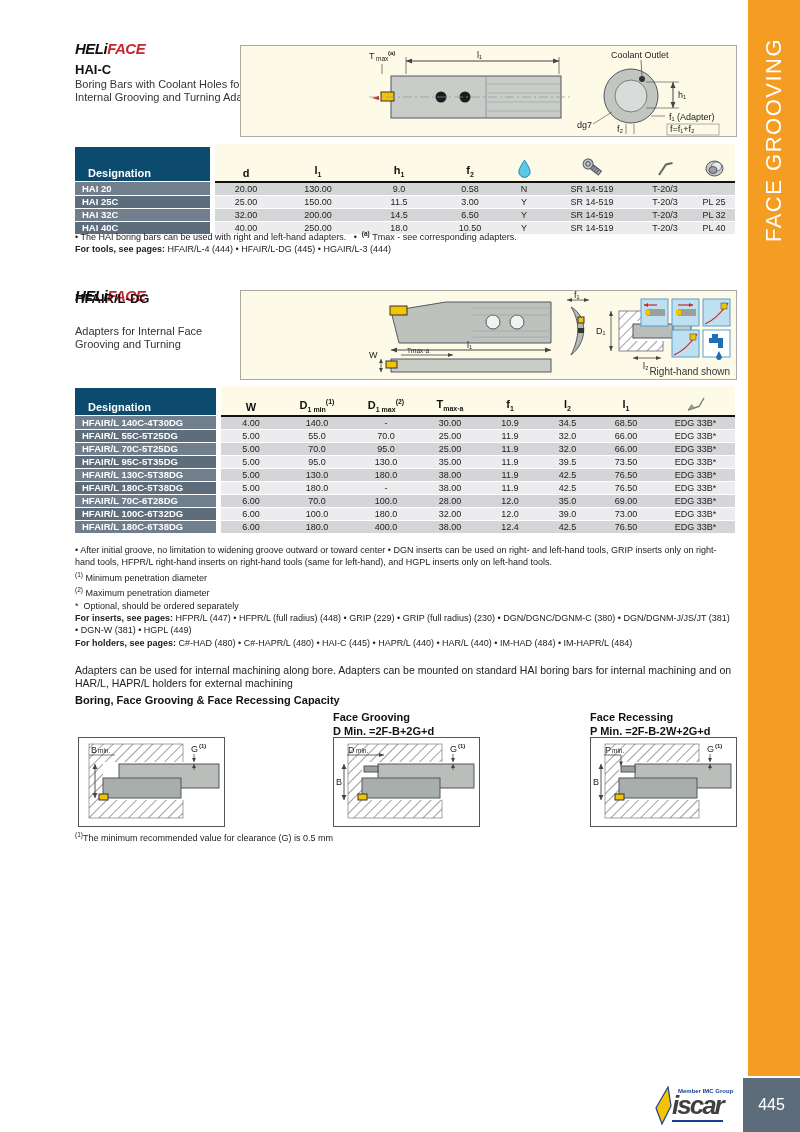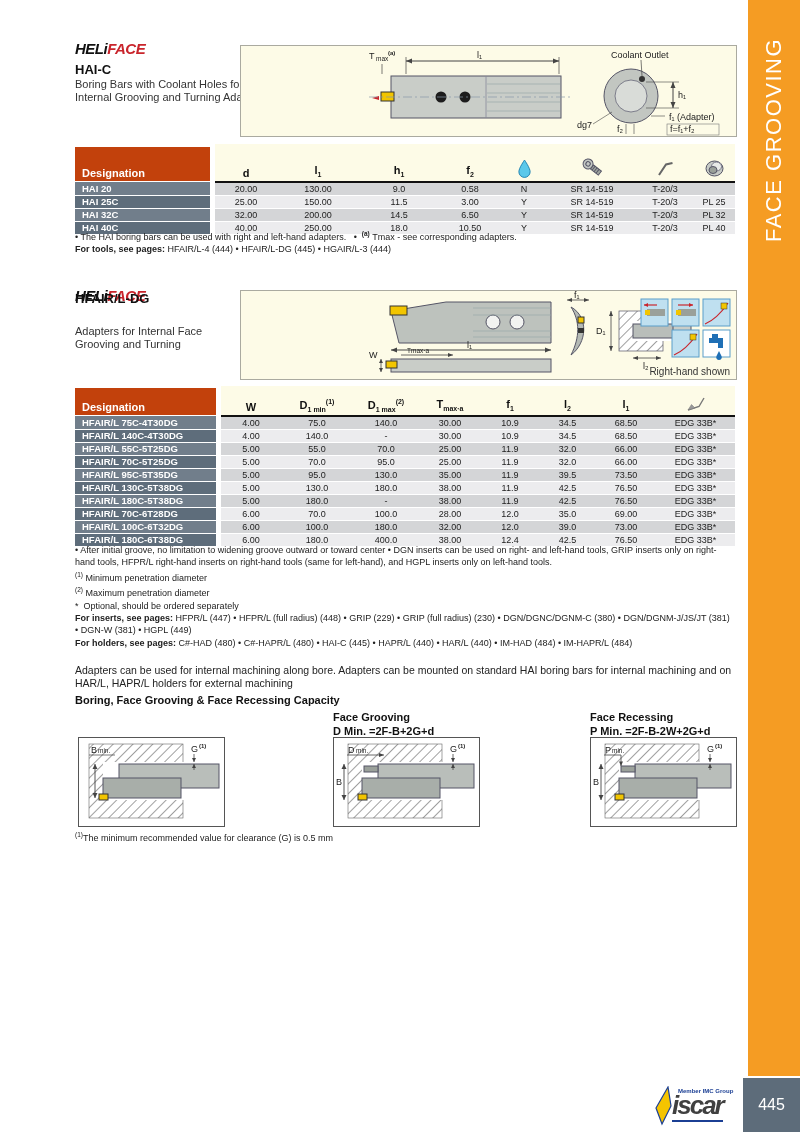--- a/index.html
+++ b/index.html
@@ -24,21 +24,21 @@
   
   .panel{position:absolute;left:240px;width:495px;background:#FDFBE7;border:1px solid #AAAAA0;}
   .rh-note{font-size:10px;fill:#333;}
   
   .spec-table{position:absolute;left:75px;border-collapse:collapse;table-layout:fixed;width:660px;}
   .spec-table th,.spec-table td{padding:0;overflow:hidden;white-space:nowrap;}
   .spec-table thead th{background:#FDFBE7;vertical-align:bottom;text-align:center;
        border-bottom:2px solid #111;font-size:11px;font-weight:bold;padding-bottom:2px;color:#111;}
   #table1 thead th{height:32px;}
   #table2 thead th{height:25px;}
-  .spec-table thead th.desig-th{background:#c2410c;color:#fff;text-align:left;padding-left:7px;
+  .spec-table thead th.desig-th{background:#0c4a6e;color:#fff;text-align:left;padding-left:13px;
        border-bottom:1px solid #fff;border-top:7px solid #fff;}
   #table2 thead th.desig-th{border-top:5px solid #fff;}
   .spec-table th.gap-th,.spec-table td.gap{background:#fff;border-bottom:none;}
   .spec-table sub{font-size:7px;}
   .spec-table sup{font-size:7px;vertical-align:super;}
   .spec-table tbody td{font-size:9px;text-align:center;height:12px;border-bottom:1px solid #fff;color:#222;}
   .spec-table tbody td.desig{color:#fff;font-weight:bold;text-align:left;padding-left:7px;font-size:9.5px;}
   .spec-table tbody tr:nth-child(odd) td.desig{background:#717E8B;}
   .spec-table tbody tr:nth-child(odd) td.val{background:#D4D5D7;}
   .spec-table tbody tr:nth-child(even) td.desig{background:#5E6D7B;}
@@ -367,32 +367,20 @@
           <th class="icon-th">
             <svg width="20" height="16" viewBox="0 0 20 16">
               <path d="M2 14 L13 10.5 L18 2" fill="none" stroke="#777" stroke-width="1.4"></path>
               <path d="M2 14 L9 12 L5.5 8.5 Z" fill="#999" stroke="#777" stroke-width="0.5"></path>
             </svg>
           </th>
         </tr>
     </thead>
     <tbody>
         <tr>
-          <td class="desig">HFAIR/L 75C-4T30DG</td>
-          <td class="gap"></td>
-          <td class="val">4.00</td>
-          <td class="val">75.0</td>
-          <td class="val">140.0</td>
-          <td class="val">30.00</td>
-          <td class="val">10.9</td>
-          <td class="val">34.5</td>
-          <td class="val">68.50</td>
-          <td class="val">EDG 33B*</td>
-        </tr>
-        <tr>
           <td class="desig">HFAIR/L 140C-4T30DG</td>
           <td class="gap"></td>
           <td class="val">4.00</td>
           <td class="val">140.0</td>
           <td class="val">-</td>
           <td class="val">30.00</td>
           <td class="val">10.9</td>
           <td class="val">34.5</td>
           <td class="val">68.50</td>
           <td class="val">EDG 33B*</td>

